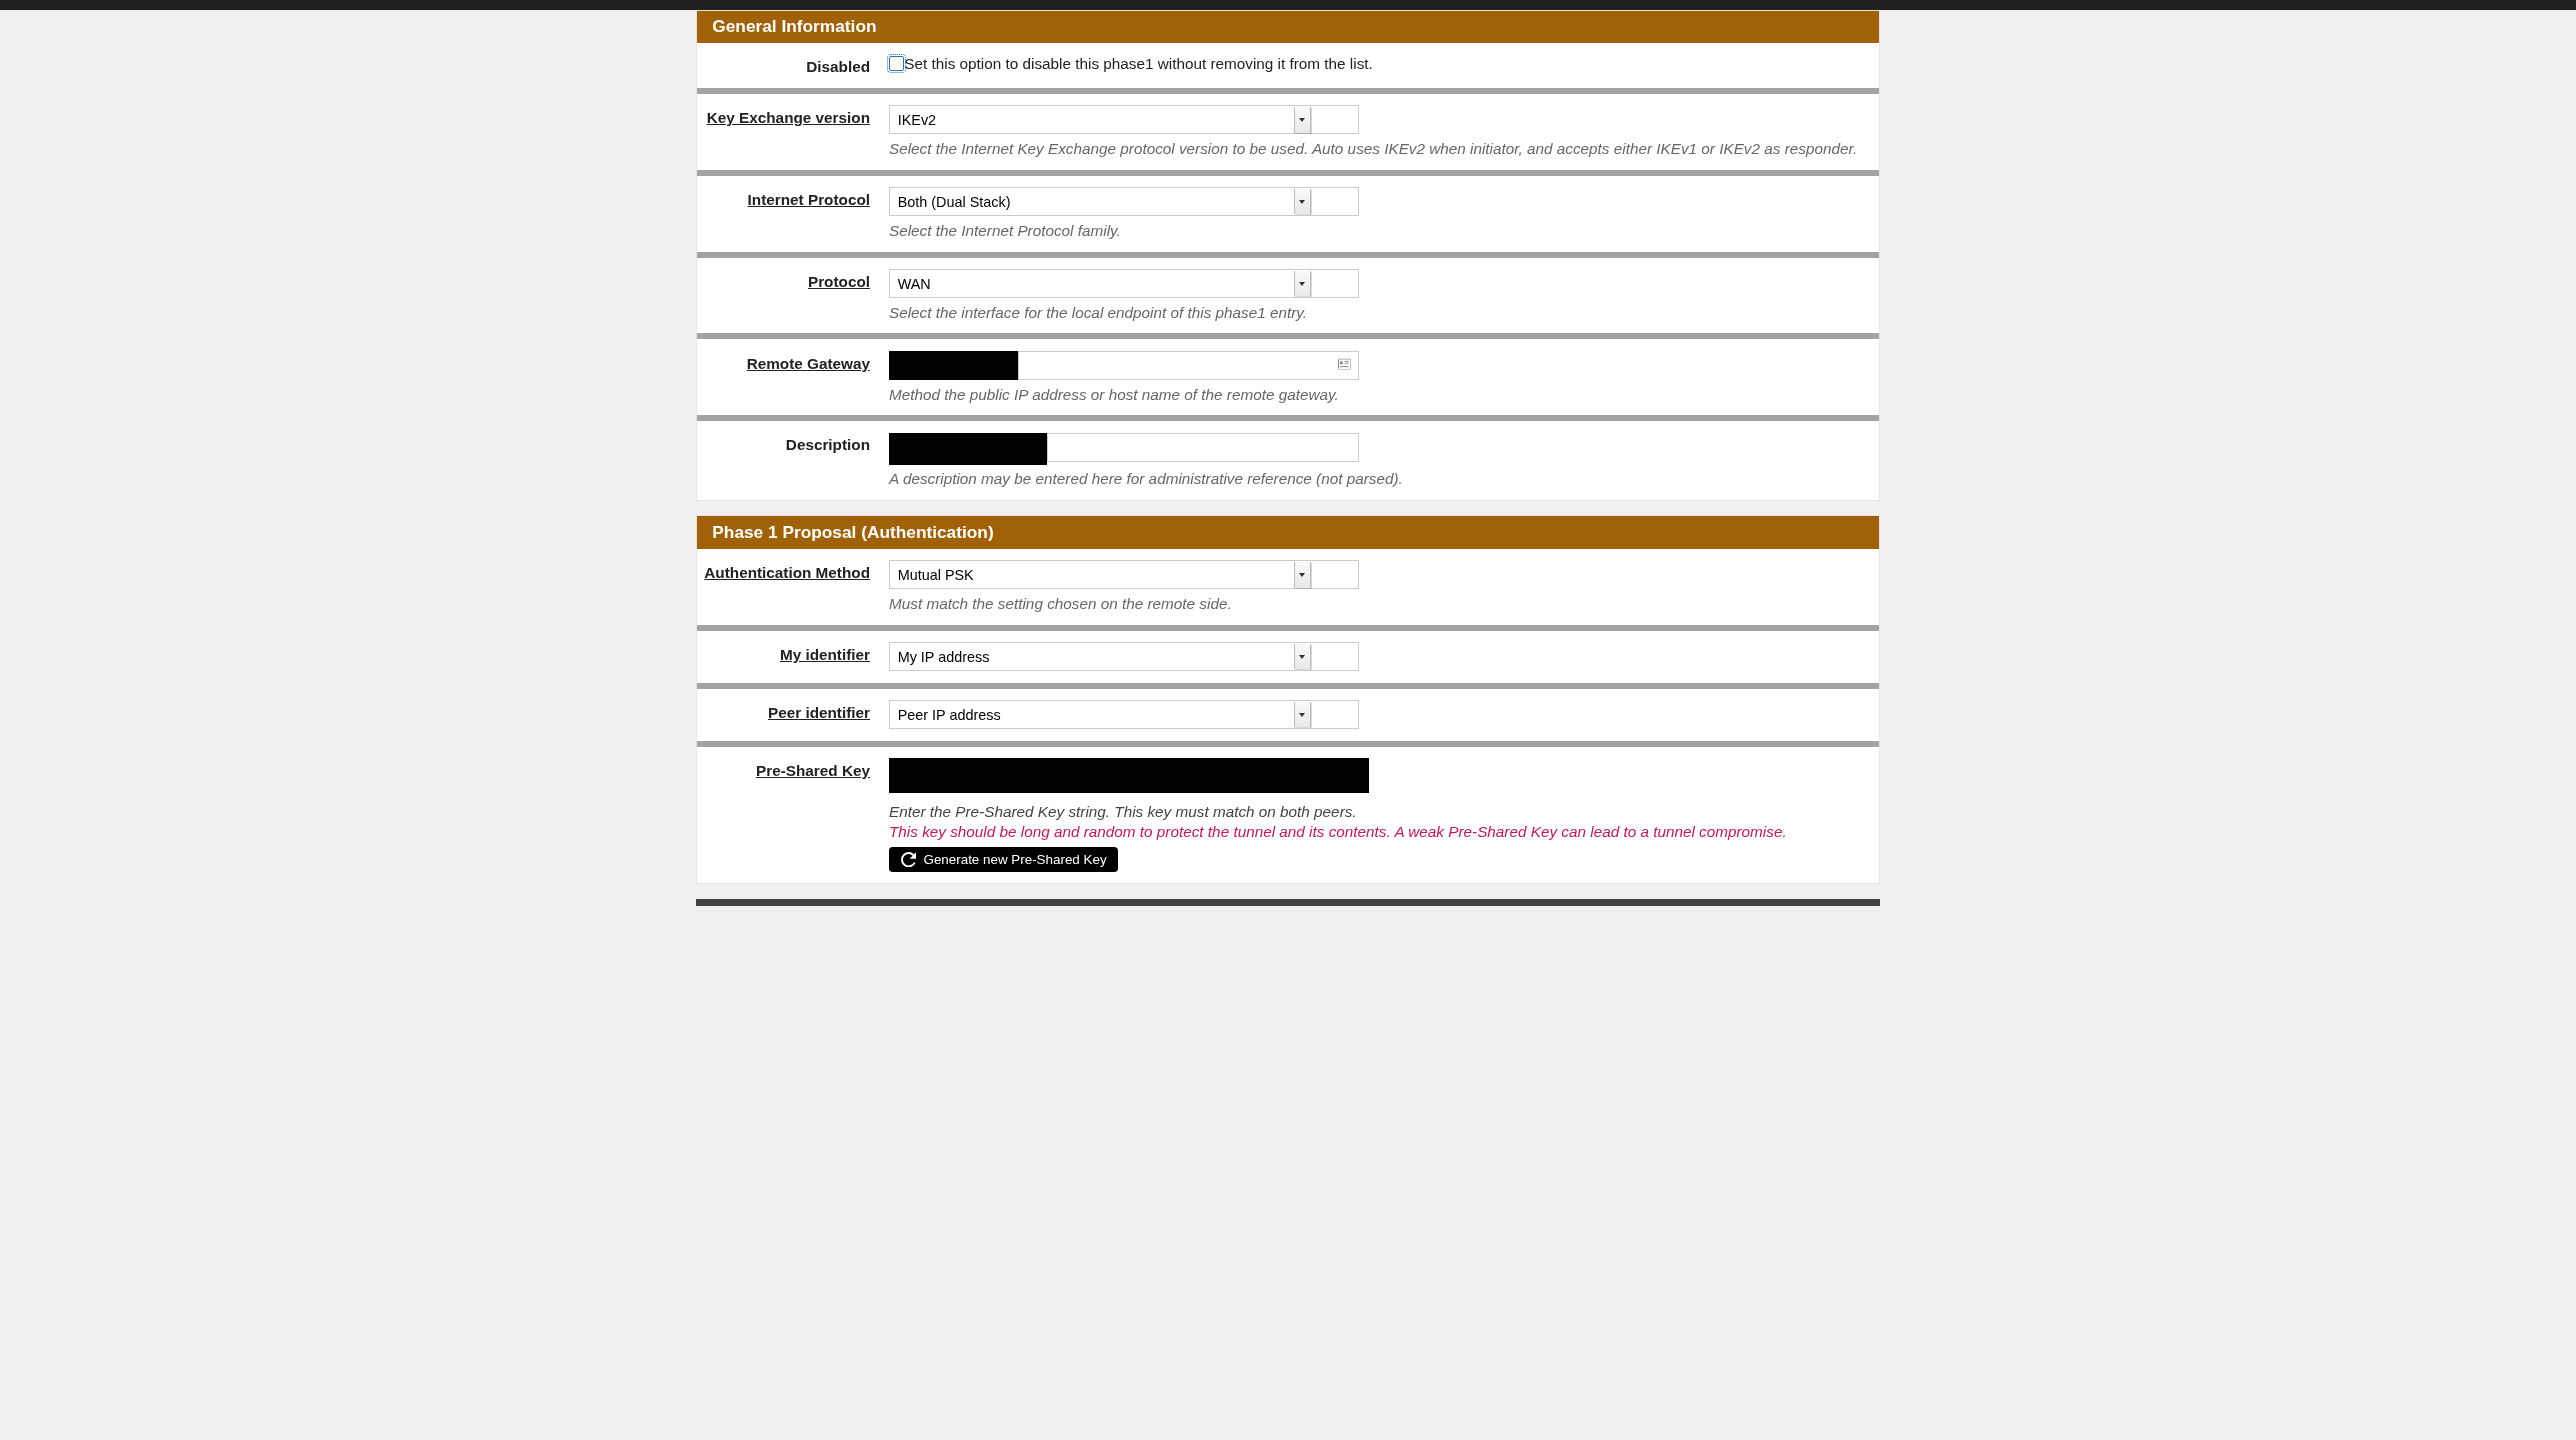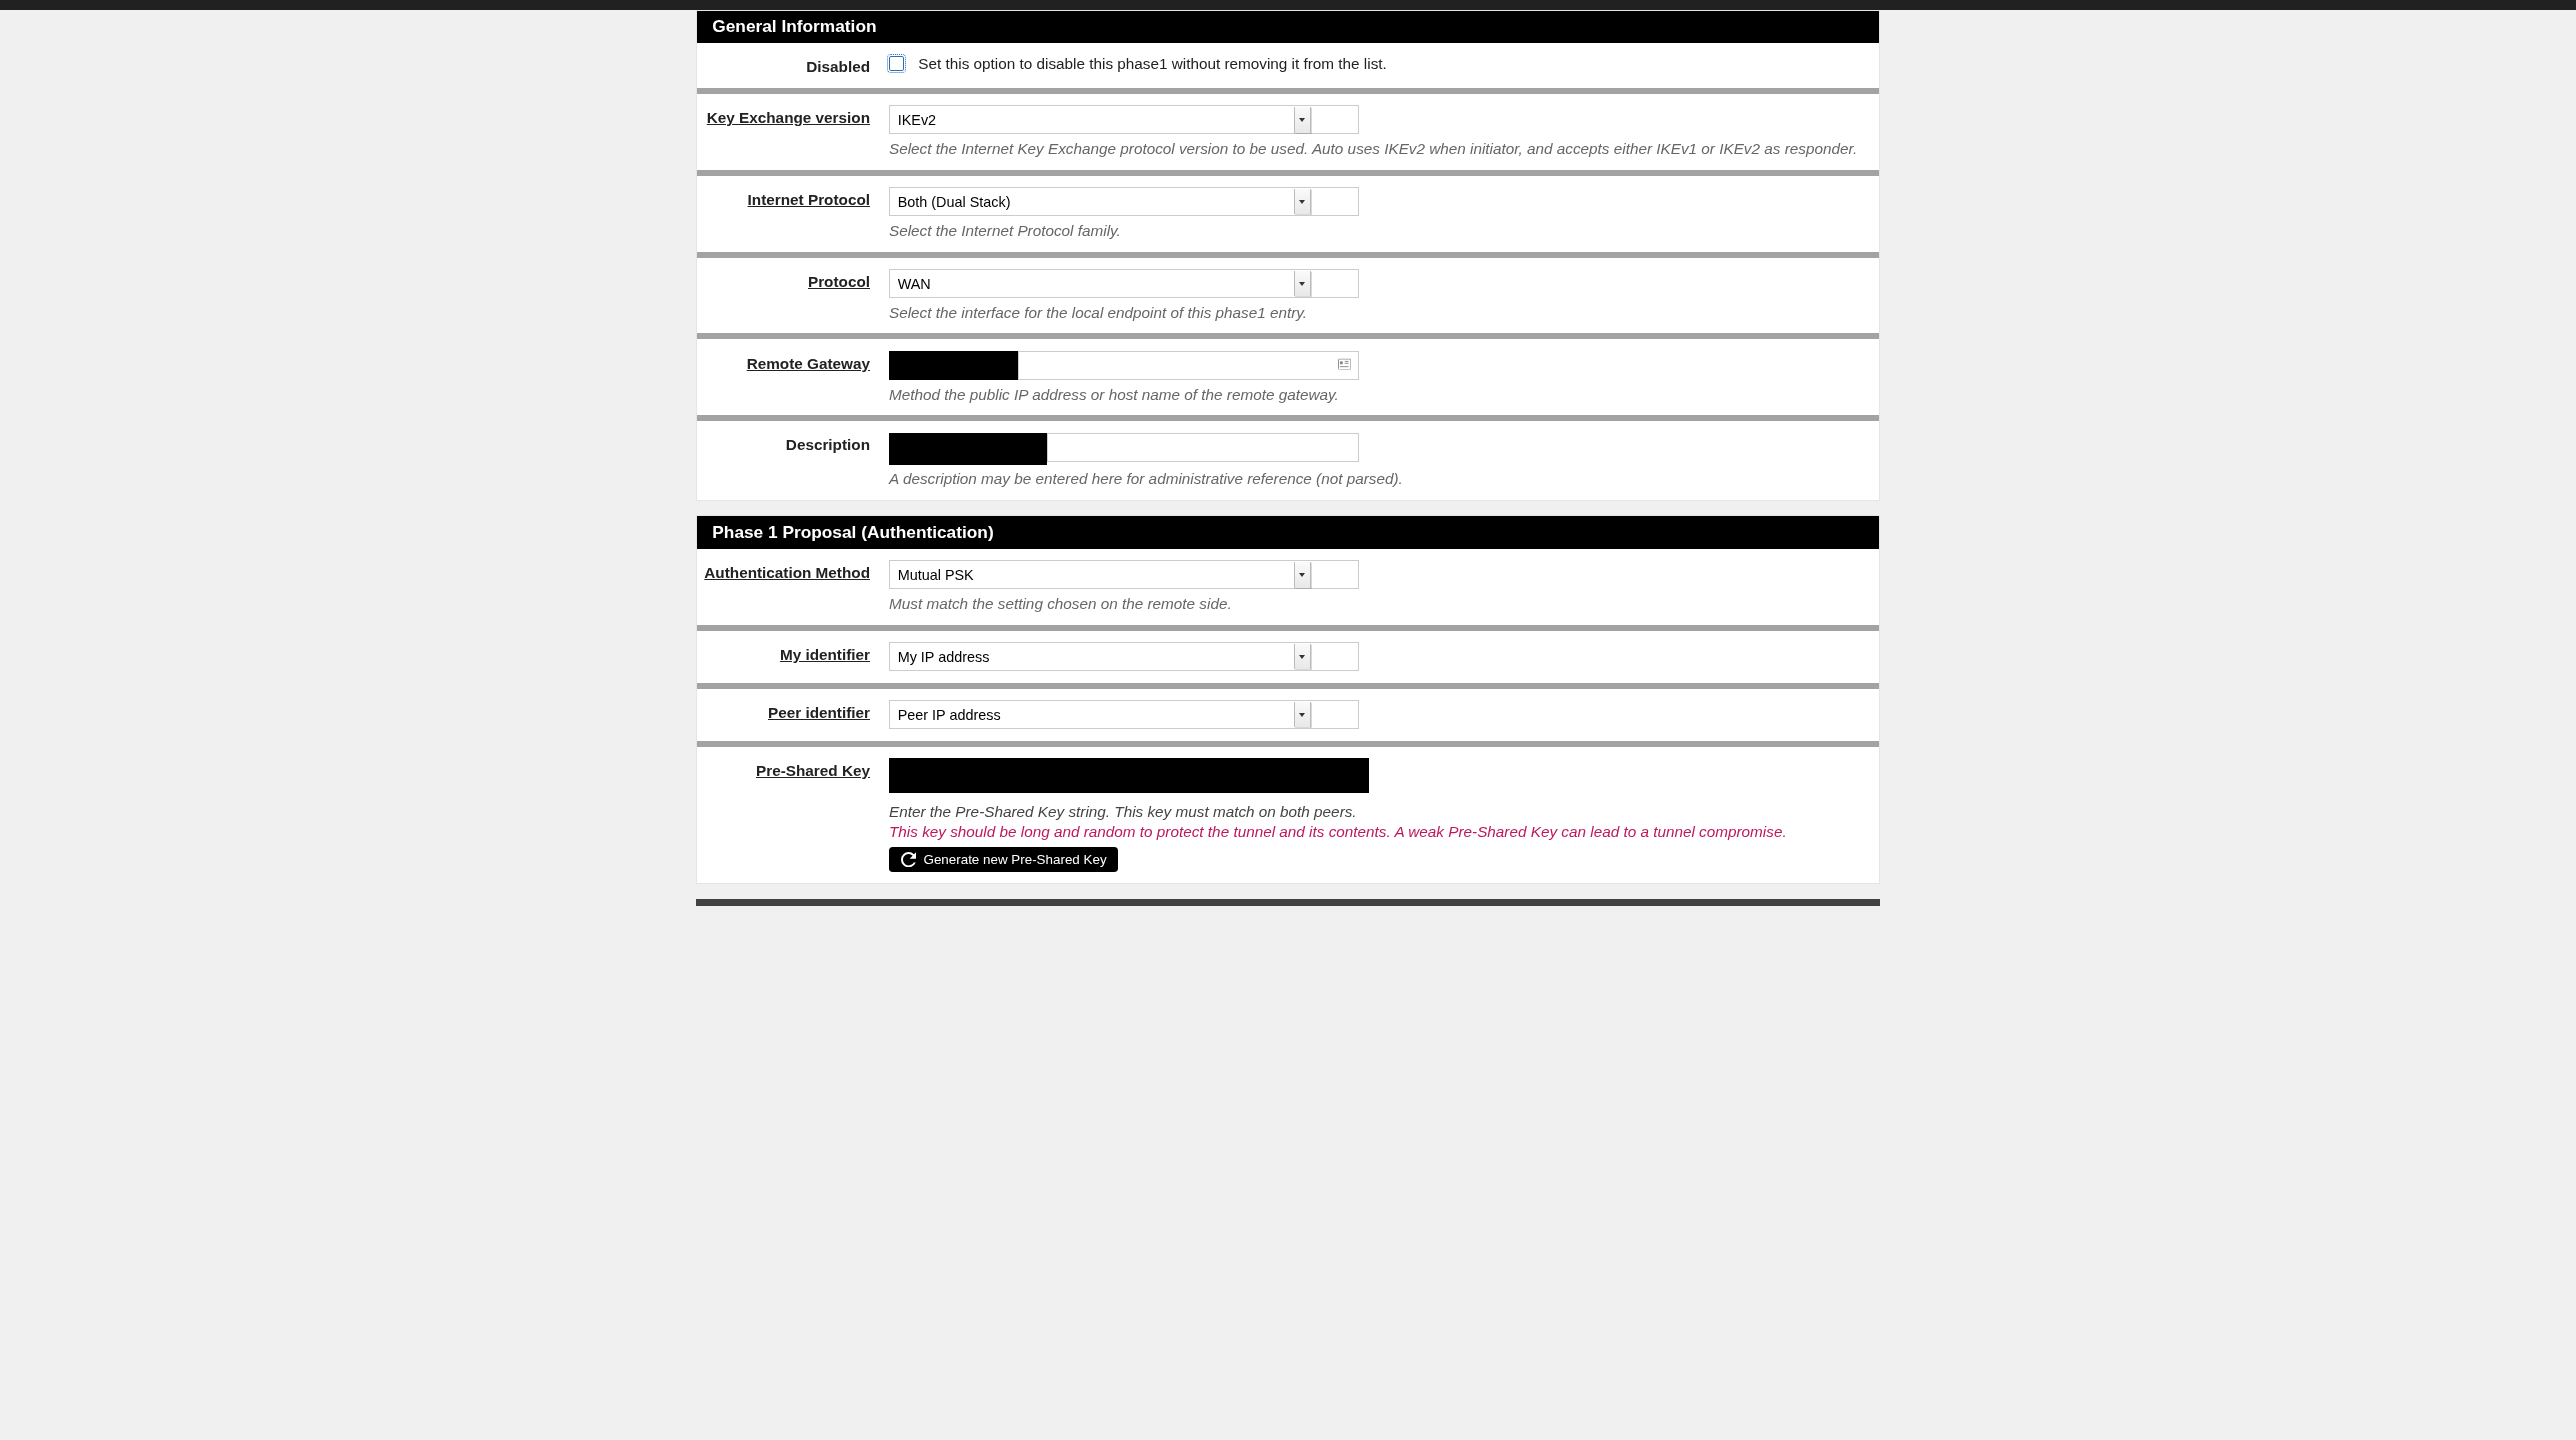--- a/index.html
+++ b/index.html
@@ -18,21 +18,21 @@
     max-width: 1184px;
     margin: 0 auto;
     padding: 0;
   }
   .panel {
     background: #fff;
     margin-bottom: 14.4px;
     border: 1px solid #e5e5e5;
   }
   .panel-header {
-    background: #000000;
+    background: #a16207;
     color: #fff;
     padding: 5.8px 15.3px;
     font-size: 17.3px;
     font-weight: bold;
   }
   .form-row {
     display: flex;
     border-bottom: 6px solid #a3a3a3;
     padding: 11.5px 15.3px 11.5px 0;
   }
@@ -94,21 +94,21 @@
   }
   .help-text {
     color: #666;
     margin-top: 5.8px;
     font-size: 15.3px;
     font-style: italic;
   }
   .checkbox-row {
     display: flex;
     align-items: center;
-    gap: 14px;
+    gap: 0;
   }
   .checkbox-box {
     width: 15.3px;
     height: 15.3px;
     border: 1.9px solid #2a6ebb;
     border-radius: 1.9px;
     background: #fff;
     outline: 1.9px dotted #2a6ebb;
     outline-offset: 1px;
   }

